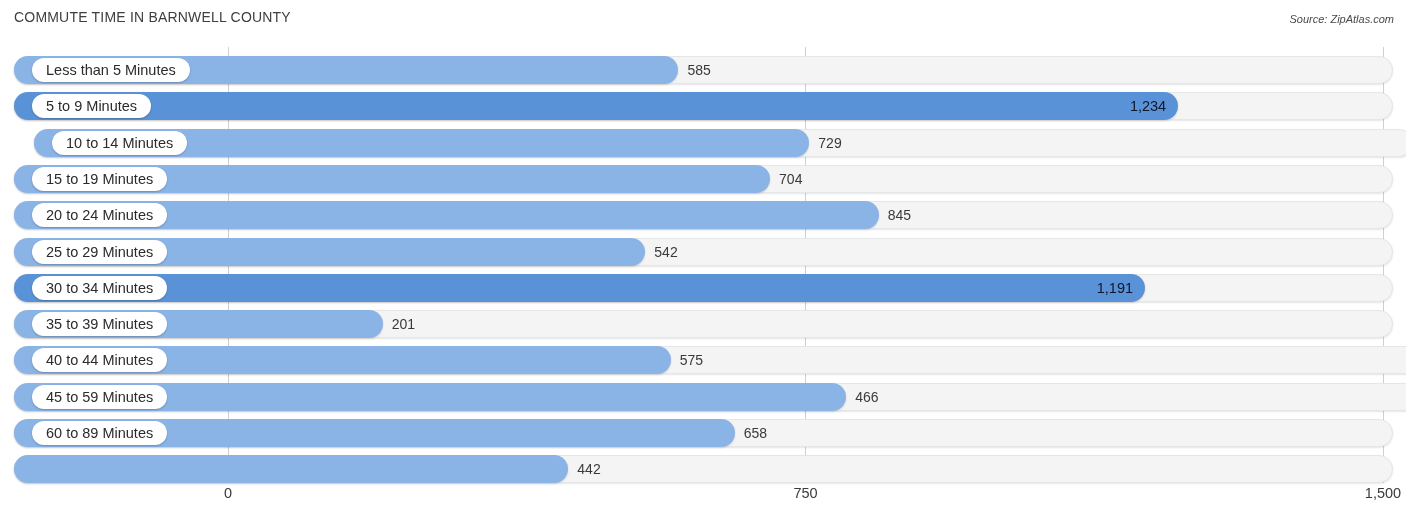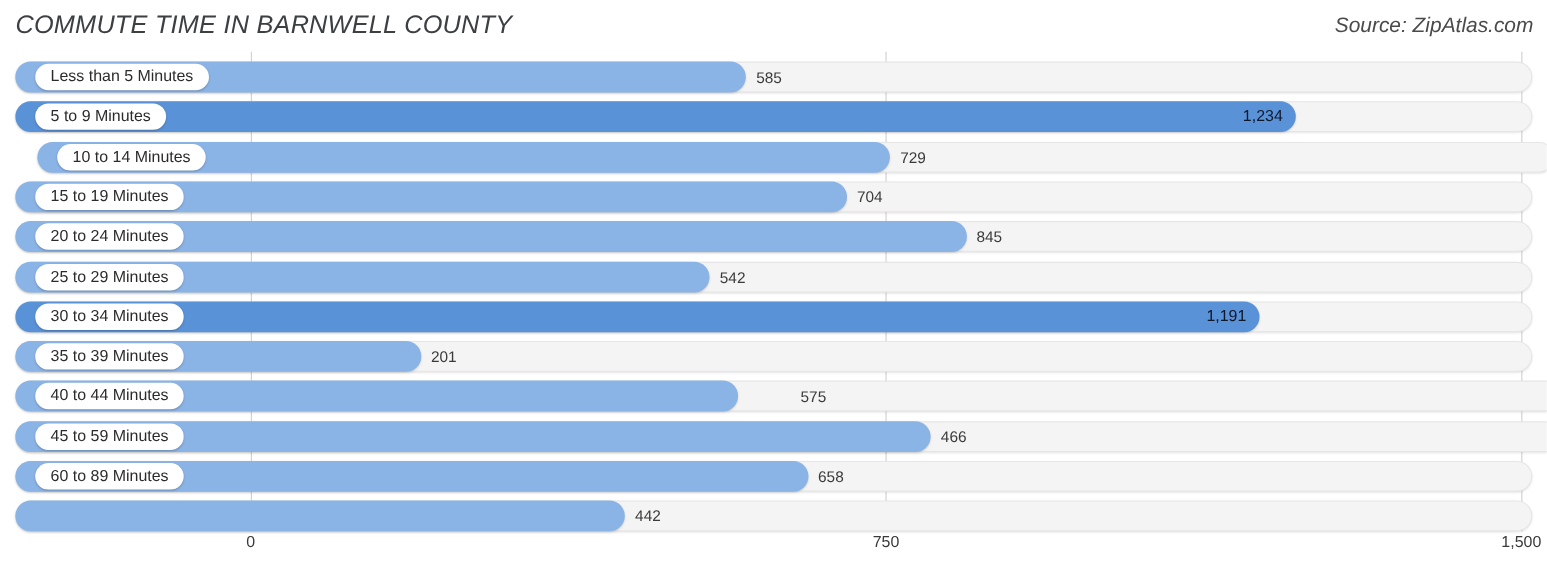--- a/index.html
+++ b/index.html
@@ -13,32 +13,31 @@
     font-family: "Liberation Sans", sans-serif;
     overflow: hidden;
     position: relative;
   }
 
   
   #chart-title {
     position: absolute;
     left: 14px;
     top: 9px;
-    font-size: 23px;
+    font-size: 14px;
     letter-spacing: 0.2px;
     color: #3c4043;
     font-weight: 400;
     white-space: nowrap;
-    font-style: italic;
   }
   #source-note {
     position: absolute;
     right: 12px;
     top: 13px;
-    font-size: 19px;
+    font-size: 11px;
     font-style: italic;
     color: #4a4a4a;
     white-space: nowrap;
   }
 
   
   #plot {
     position: absolute;
     left: 0;
     top: 47px;
@@ -197,21 +196,21 @@
       <div class="row" style="top: 263.1px;">
         <div class="track"></div>
         <div class="bar" style="width: 368.77px; background: rgb(138, 179, 230);"></div>
         <div class="label-pill">35 to 39 Minutes</div>
         <div class="value-out" style="left: 377.77px;">201</div>
       </div>
       <div class="row" style="top: 299.4px; padding-left: 48px;">
         <div class="track"></div>
         <div class="bar" style="width: 656.75px; background: rgb(138, 179, 230);"></div>
         <div class="label-pill">40 to 44 Minutes</div>
-        <div class="value-out" style="left: 665.75px; margin-left: 48px;">575</div>
+        <div class="value-out" style="left: 665.75px;">575</div>
       </div>
       <div class="row" style="top: 335.7px; padding-left: 44px;">
         <div class="track"></div>
         <div class="bar" style="width: 832.31px; background: rgb(138, 179, 230);"></div>
         <div class="label-pill">45 to 59 Minutes</div>
         <div class="value-out" style="left: 841.31px;">466</div>
       </div>
       <div class="row" style="top: 372px;">
         <div class="track"></div>
         <div class="bar" style="width: 720.66px; background: rgb(138, 179, 230);"></div>

